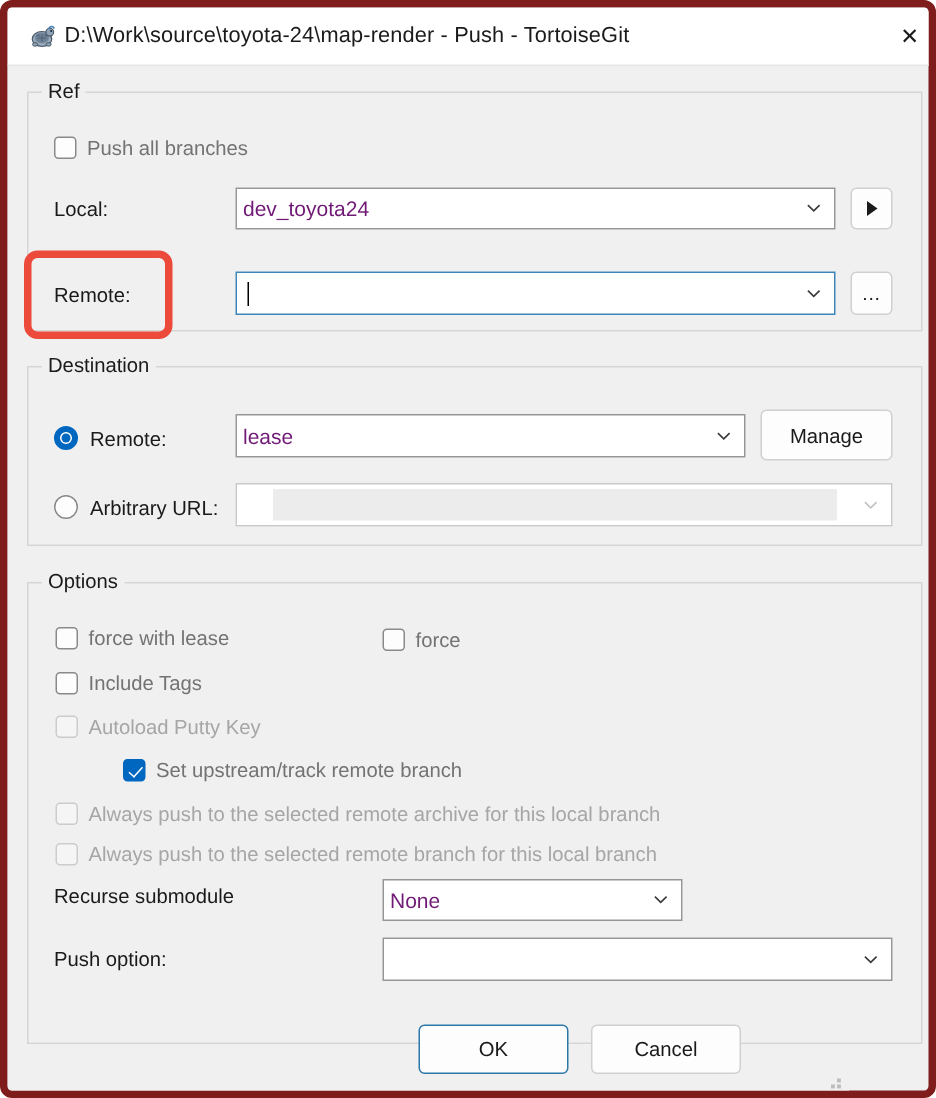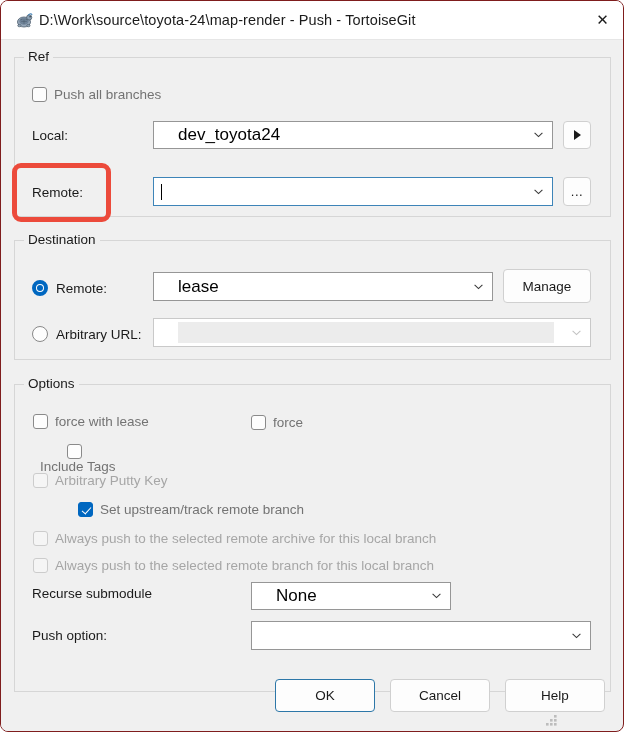--- a/index.html
+++ b/index.html
@@ -18,21 +18,21 @@
   }
 
   
   .window {
     position: absolute;
     left: 0; top: 0;
     width: 624px;
     height: 732px;
     box-sizing: border-box;
     background: #f0f0f0;
-    border: 1px solid #7f1d1d;
+    border: 5px solid #7f1d1d;
     border-radius: 8px;
     overflow: hidden;
   }
 
   .titlebar {
     position: absolute;
     left: 0; top: 0;
     width: 624px;
     height: 39px;
     background: #ffffff;
@@ -182,23 +182,23 @@
     position: absolute;
     box-sizing: border-box;
     background: #ffffff;
     border: 1px solid #969696;
     display: flex;
     align-items: center;
     cursor: default;
   }
   .combo .combo-text {
     position: absolute;
-    left: 24px;
-    font-size: 17px;
-    color: #000000;
+    left: 4px;
+    font-size: 14px;
+    color: #701a75;
     white-space: nowrap;
     overflow: hidden;
   }
   .combo .chev {
     position: absolute;
     right: 9px;
     top: 50%;
     margin-top: -3px;
     width: 9px; height: 6px;
   }
@@ -379,28 +379,28 @@
 
     <div class="cb" style="left:32px; top:374px;">
       <span class="box"></span>
       <span class="cb-text">force with lease</span>
     </div>
     <div class="cb" style="left:250px; top:375px;">
       <span class="box"></span>
       <span class="cb-text">force</span>
     </div>
 
-    <div class="cb" style="left:32px; top:404px;flex-direction:column;">
+    <div class="cb" style="left:32px; top:404px;">
       <span class="box"></span>
       <span class="cb-text">Include Tags</span>
     </div>
 
     <div class="cb disabled" style="left:32px; top:433px;">
       <span class="box"></span>
-      <span class="cb-text">Arbitrary Putty Key</span>
+      <span class="cb-text">Autoload Putty Key</span>
     </div>
 
     <div class="cb checked" style="left:32px; top:462px;margin-left:45px;">
       <span class="box"></span>
       <span class="cb-text">Set upstream/track remote branch</span>
     </div>
 
     <div class="cb disabled" style="left:32px; top:491px;">
       <span class="box"></span>
       <span class="cb-text">Always push to the selected remote archive for this local branch</span>
@@ -429,23 +429,20 @@
             <path d="M0.6 0.8 L4.5 4.6 L8.4 0.8" stroke="#3a3a3a" stroke-width="1.1" fill="none"></path>
           </svg>
       </span>
     </div>
 
     <div class="btn default" style="left:274px; top:639px; width:100px; height:33px;">
       <span>OK</span>
     </div>
     <div class="btn" style="left:389px; top:639px; width:100px; height:33px;">
       <span>Cancel</span>
-    </div>
-    <div class="btn" style="left:504px; top:639px; width:100px; height:33px;">
-      <span>Help</span>
     </div>
 
     <span class="grip">
       <svg width="13" height="13" viewBox="0 0 13 13">
         <g fill="#bdbdbd">
           <rect x="9" y="1" width="2.6" height="2.6"></rect>
           <rect x="5" y="5" width="2.6" height="2.6"></rect>
           <rect x="9" y="5" width="2.6" height="2.6"></rect>
           <rect x="1" y="9" width="2.6" height="2.6"></rect>
           <rect x="5" y="9" width="2.6" height="2.6"></rect>

